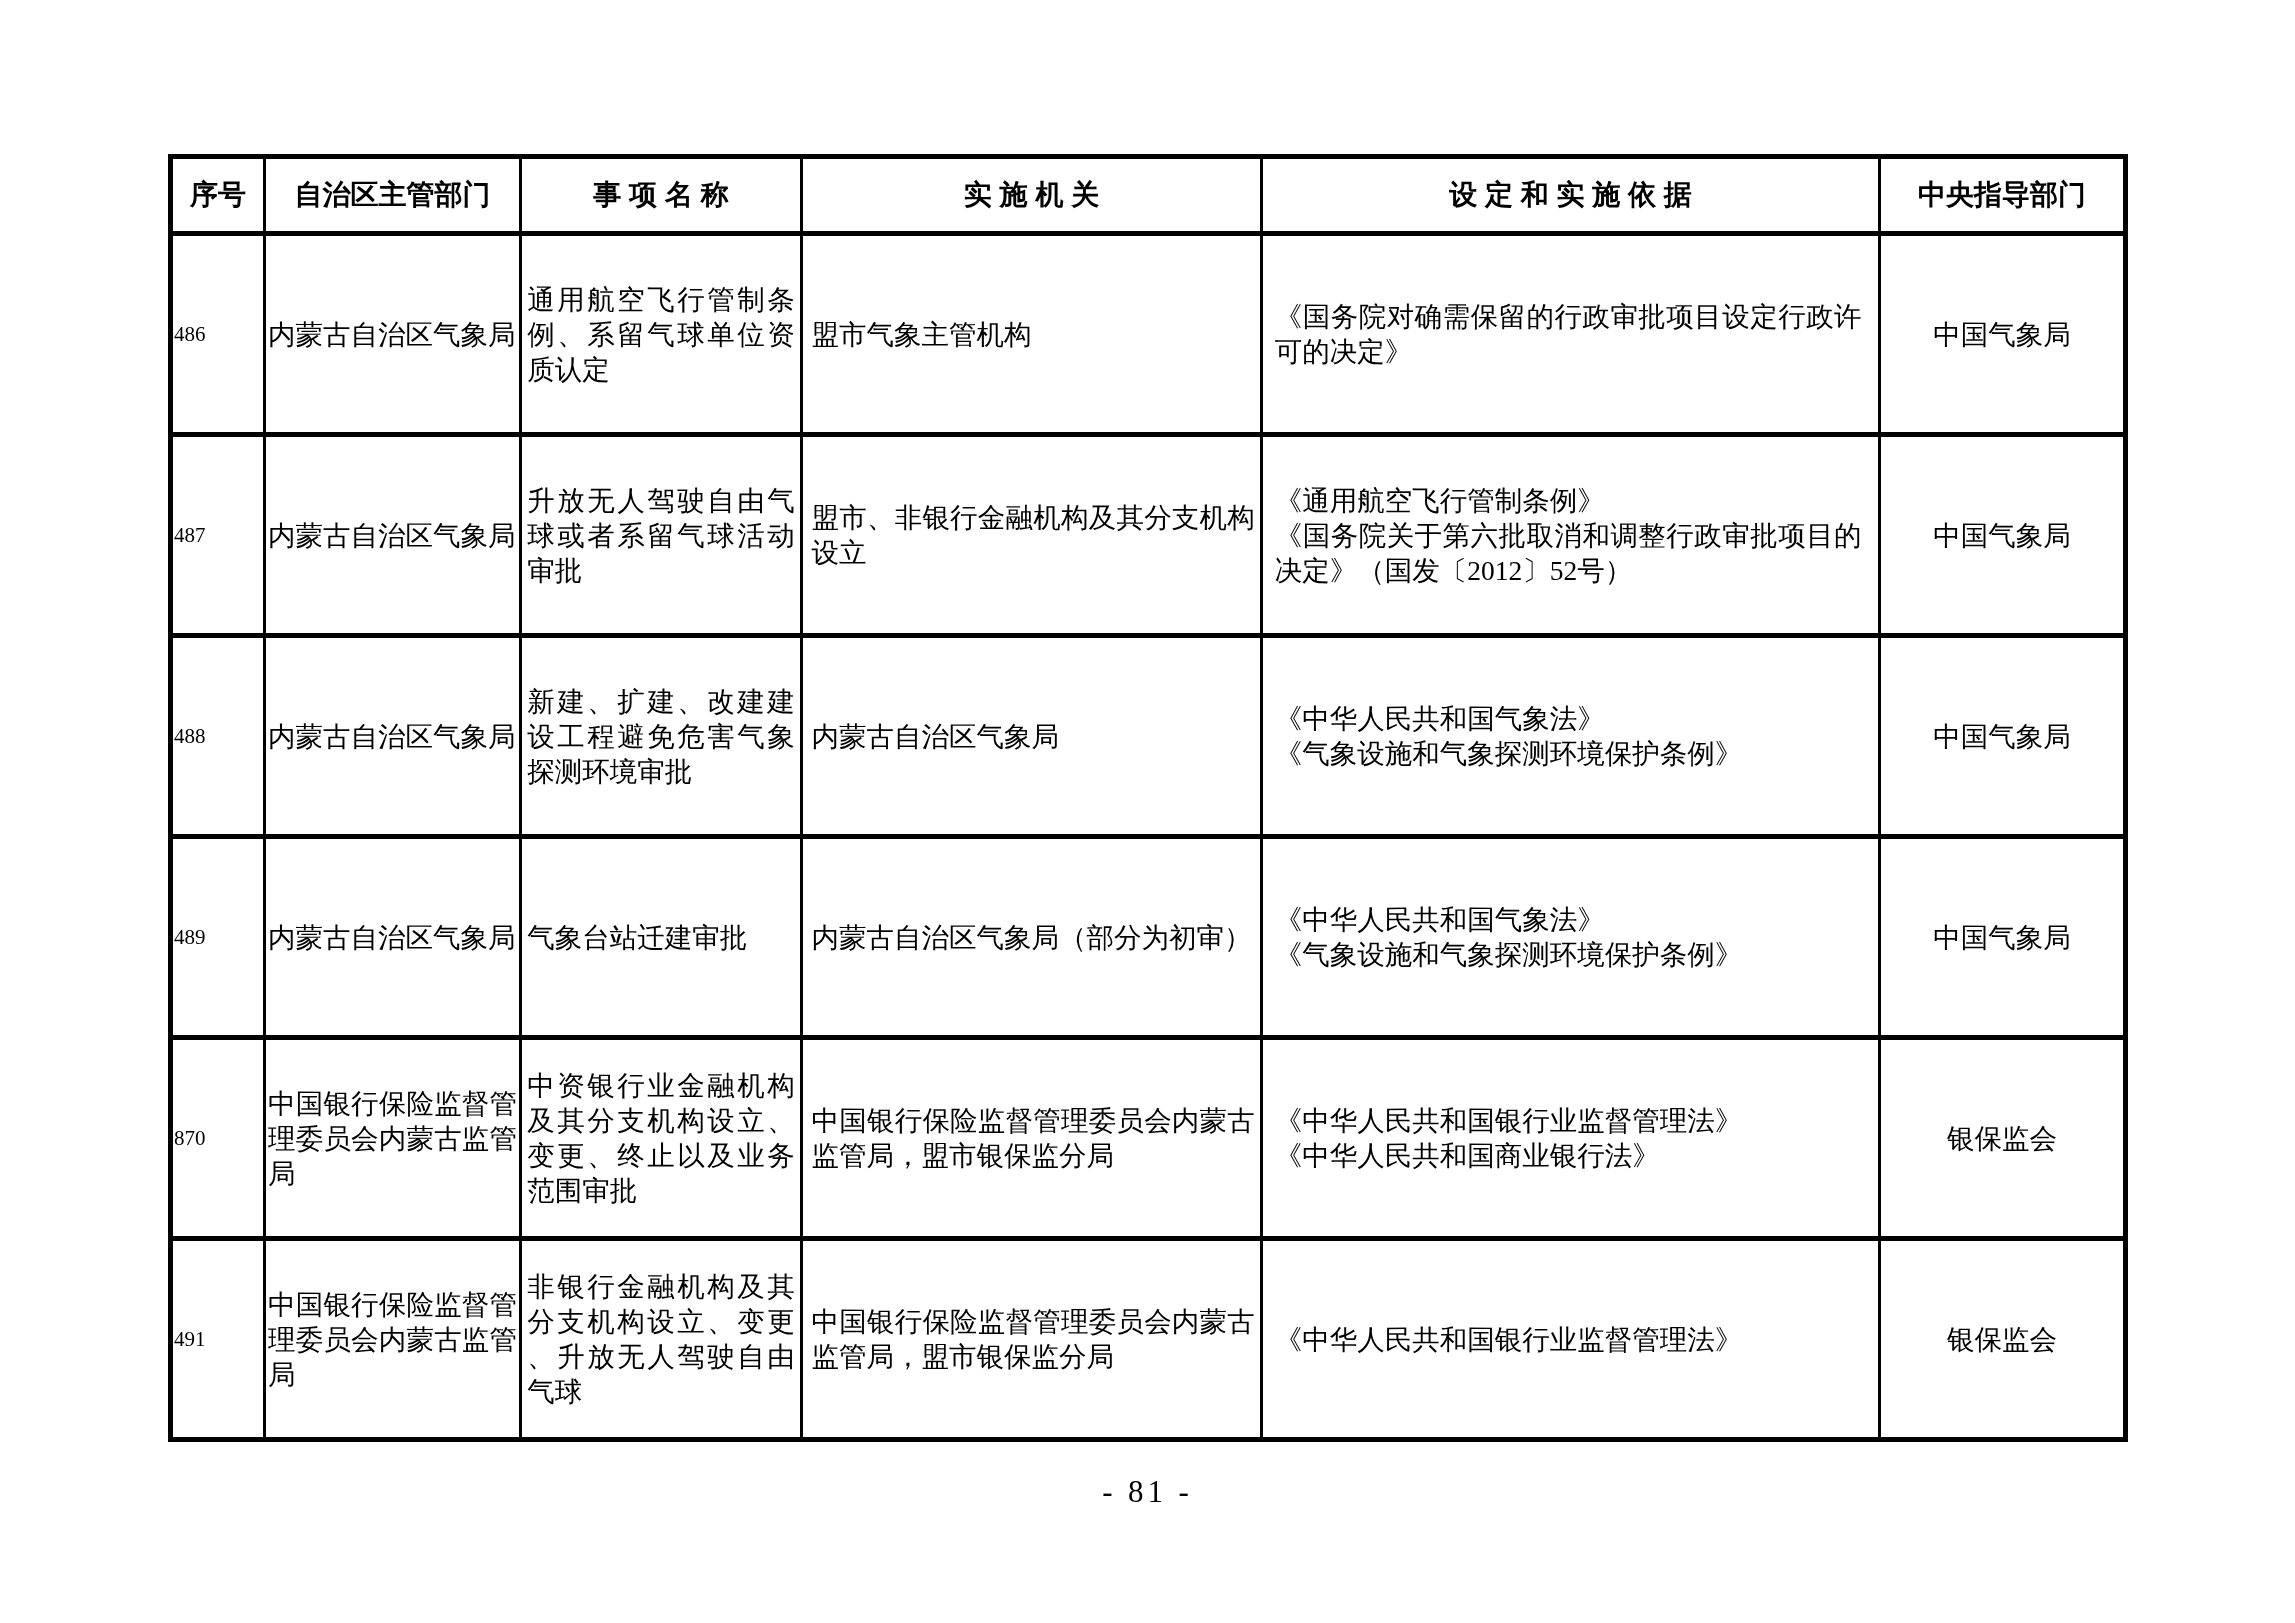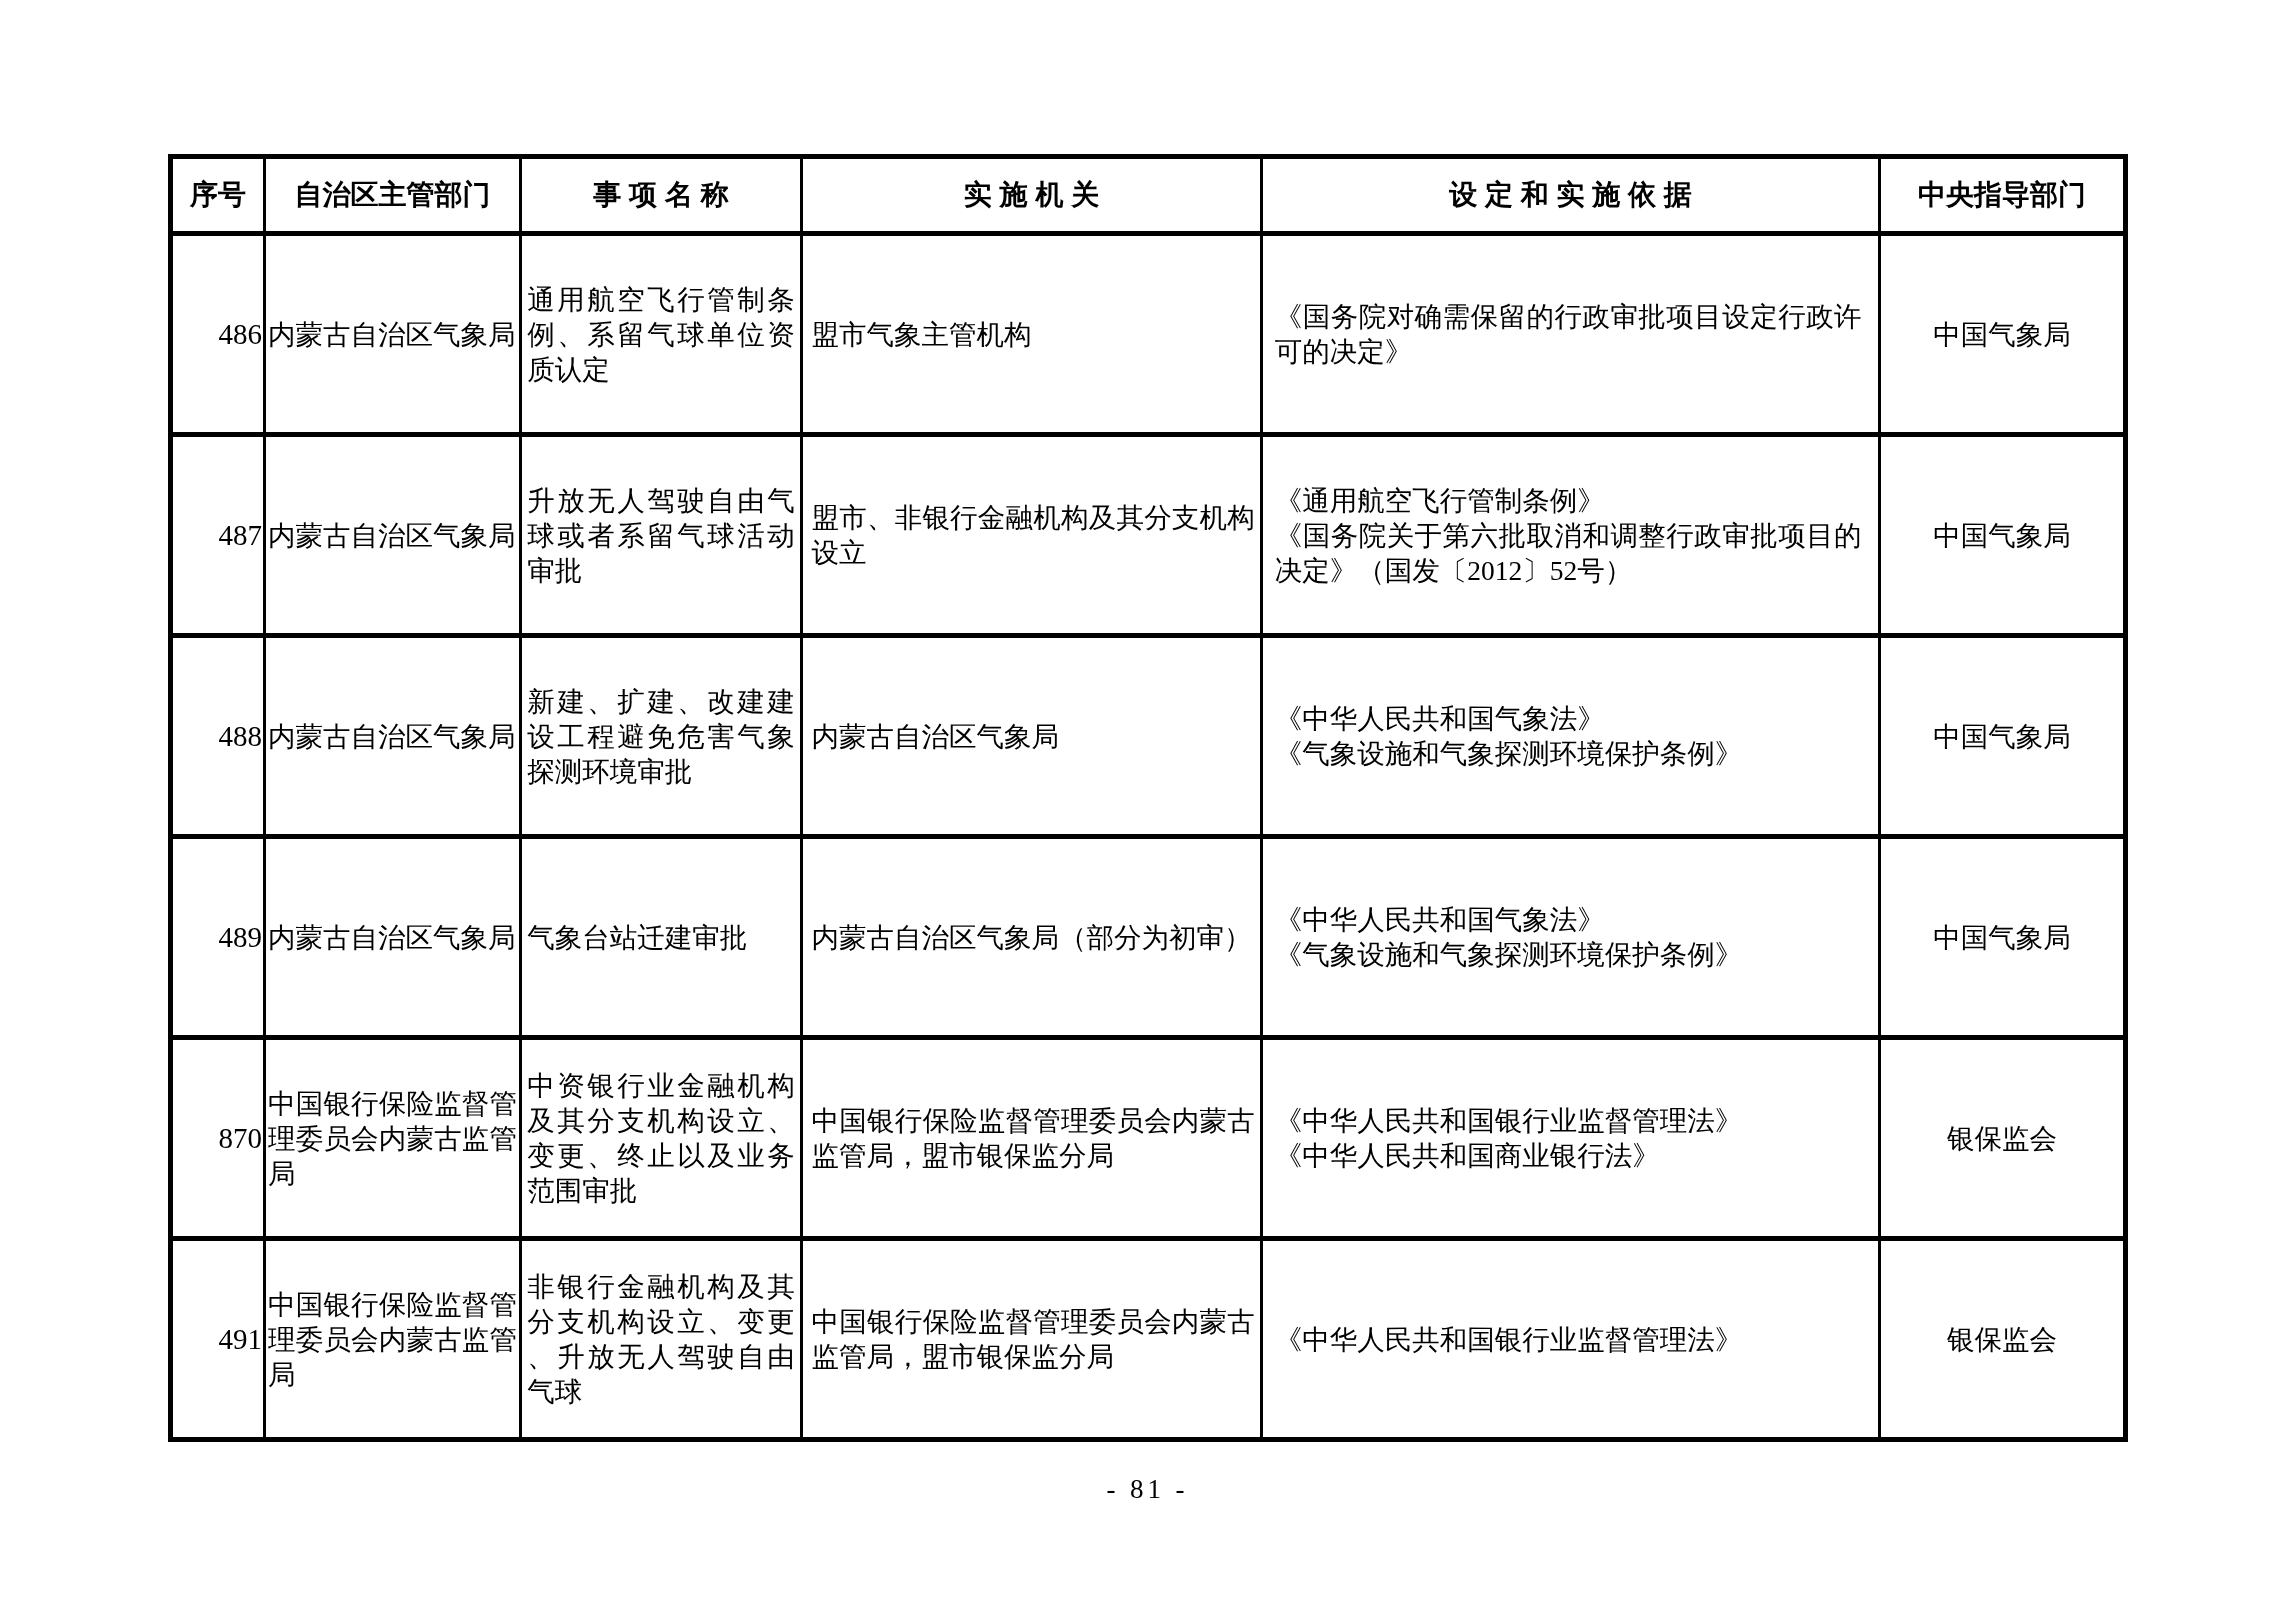--- a/index.html
+++ b/index.html
@@ -32,32 +32,32 @@
     font-family:"Liberation Sans","DejaVu Sans",sans-serif;
     font-weight:700;
     font-size:28px;
     text-align:center;
     white-space:nowrap;
   }
   td{
     font-size:27.5px;
     line-height:35px;
   }
-  td.c-index{text-align:right;font-size:29px;}
+  td.c-index{text-align:left;font-size:21px;}
   td.c-department{padding:0 2px;text-align:justify;text-justify:inter-character;word-break:break-all;line-break:anywhere;}
   td.c-item{padding:0 5.2px;text-align:justify;text-justify:inter-character;word-break:break-all;line-break:anywhere;}
   td.c-agency{padding:0 5.2px 0 8.5px;text-align:justify;text-justify:inter-character;word-break:break-all;line-break:anywhere;}
   td.c-basis{padding:0 16.4px 0 11.8px;text-align:justify;text-justify:inter-character;word-break:break-all;line-break:anywhere;}
   td.c-central{text-align:center;}
   .basis-line{display:block;}
   .page-number{
     position:absolute;
     left:0;top:1474px;width:2295px;
     text-align:center;
-    font-size:27px;
+    font-size:31px;
     letter-spacing:3.9px;
   }
 </style>
 </head>
 <body>
 
 <div class="page">
 
   <table class="approval">
     <colgroup>

